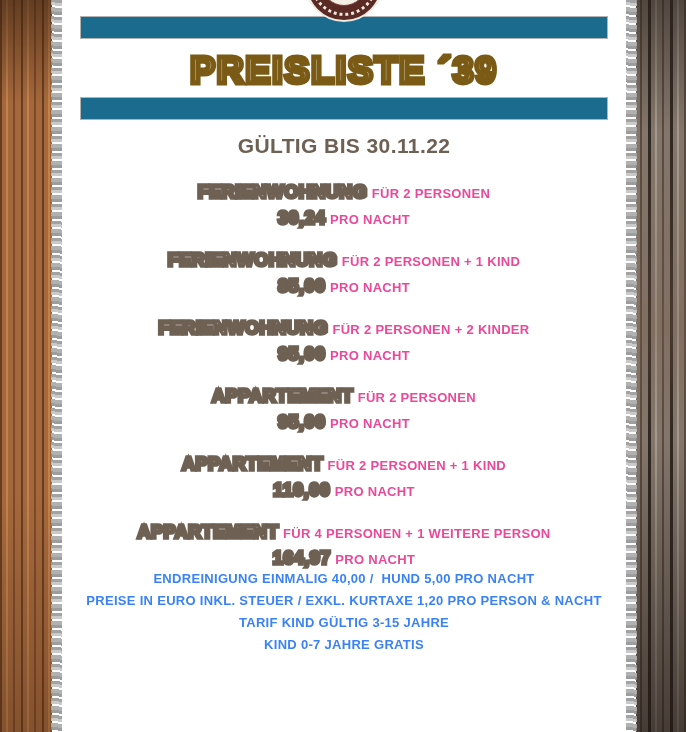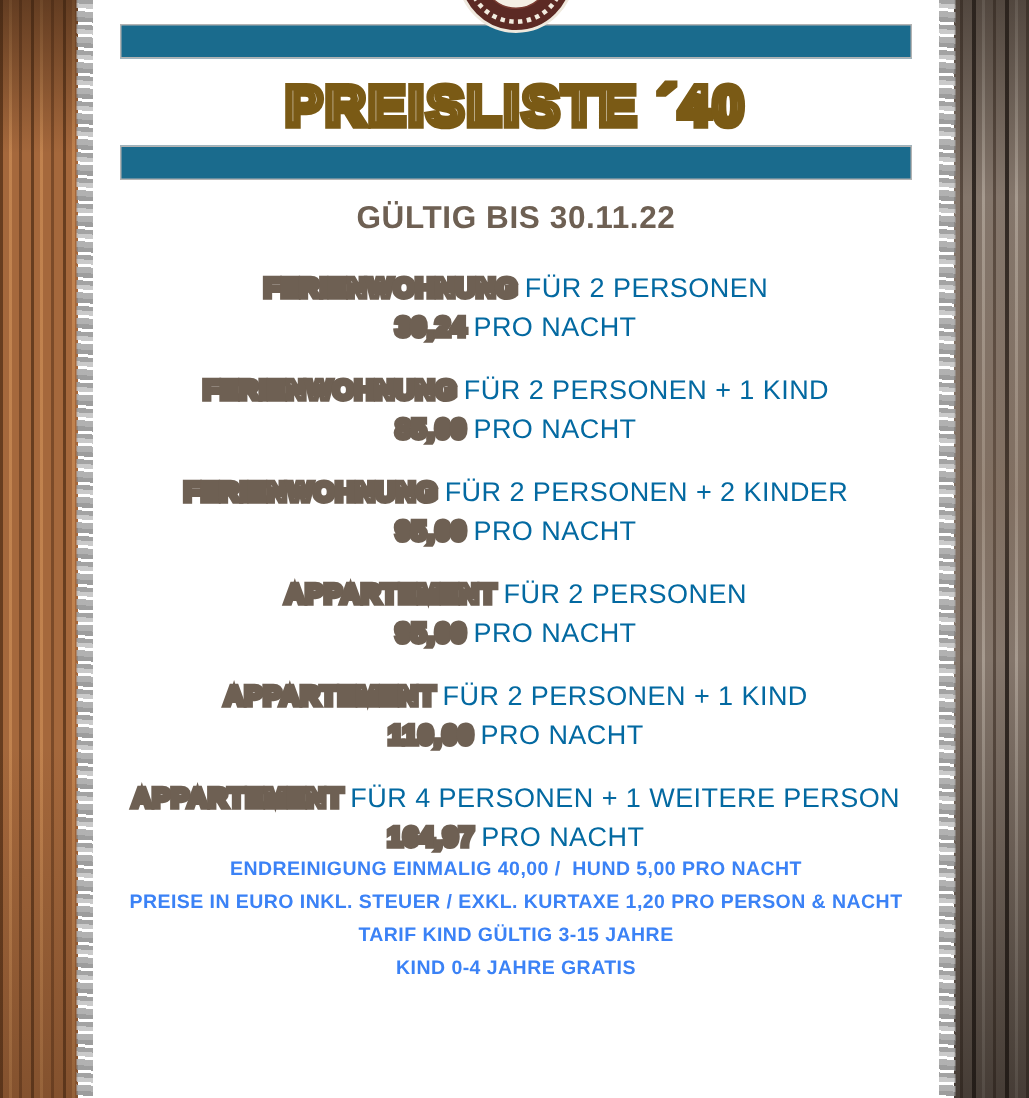--- a/index.html
+++ b/index.html
@@ -73,21 +73,21 @@
   }
   .validity{
     position:absolute; top:134px; left:0; right:0; text-align:center;
     font-size:21px; font-weight:800; color:#6e6053; letter-spacing:.4px;
   }
   
   .entries{position:absolute; top:180px; left:0; right:0; text-align:center;}
   .entry{margin-bottom:16px;}
   .entry .line{line-height:24px; white-space:nowrap;}
   .big{font-size:18px; font-weight:800; letter-spacing:.5px;}
-  .small{font-size:18px; font-weight:400; color:#0369a1; letter-spacing:.3px;}
+  .small{font-size:13px; font-weight:700; color:#ec4899; letter-spacing:.3px;}
   
   .footer{position:absolute; top:568px; left:0; right:0; text-align:center;}
   .footer .fline{
     line-height:22px; font-size:13px; font-weight:800; color:#3b82f6;
     letter-spacing:.3px; white-space:pre-wrap;
   }
 </style>
 </head>
 <body>
 
@@ -99,21 +99,21 @@
     <div class="edge edge-left"></div>
     <div class="edge edge-right"></div>
 
     <div class="seal">
       <div class="seal-ring"></div>
       <div class="seal-center"></div>
     </div>
 
     <div class="bar bar-top"></div>
 
-    <h1 class="title deco-gold">PREISLISTE ´40</h1>
+    <h1 class="title deco-gold">PREISLISTE ´39</h1>
 
     <div class="bar bar-bottom"></div>
 
     <div class="validity">GÜLTIG BIS 30.11.22</div>
 
     <div class="entries">
 
       <div class="entry">
         <div class="line">
           <span class="big deco">FERIENWOHNUNG</span>
@@ -179,16 +179,16 @@
           <span class="small">PRO NACHT</span>
         </div>
       </div>
 
     </div>
 
     <div class="footer">
       <div class="fline">ENDREINIGUNG EINMALIG 40,00 /  HUND 5,00 PRO NACHT</div>
       <div class="fline">PREISE IN EURO INKL. STEUER / EXKL. KURTAXE 1,20 PRO PERSON &amp; NACHT</div>
       <div class="fline">TARIF KIND GÜLTIG 3-15 JAHRE</div>
-      <div class="fline">KIND 0-4 JAHRE GRATIS</div>
+      <div class="fline">KIND 0-7 JAHRE GRATIS</div>
     </div>
   </div>
 </div>
 
 </body></html>

